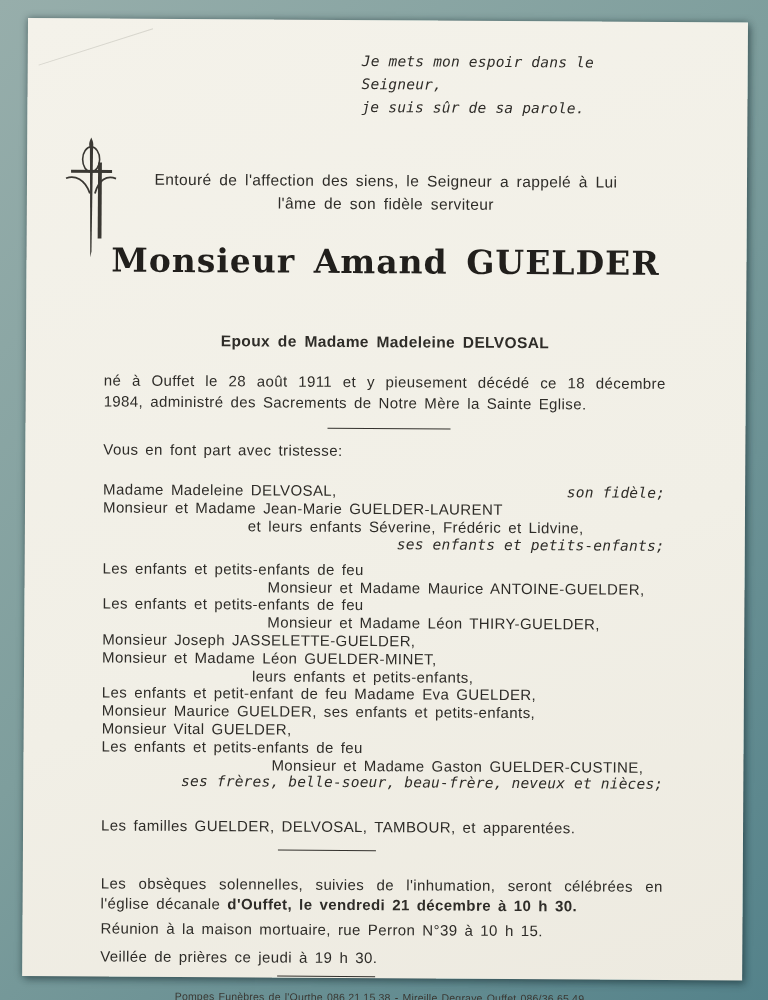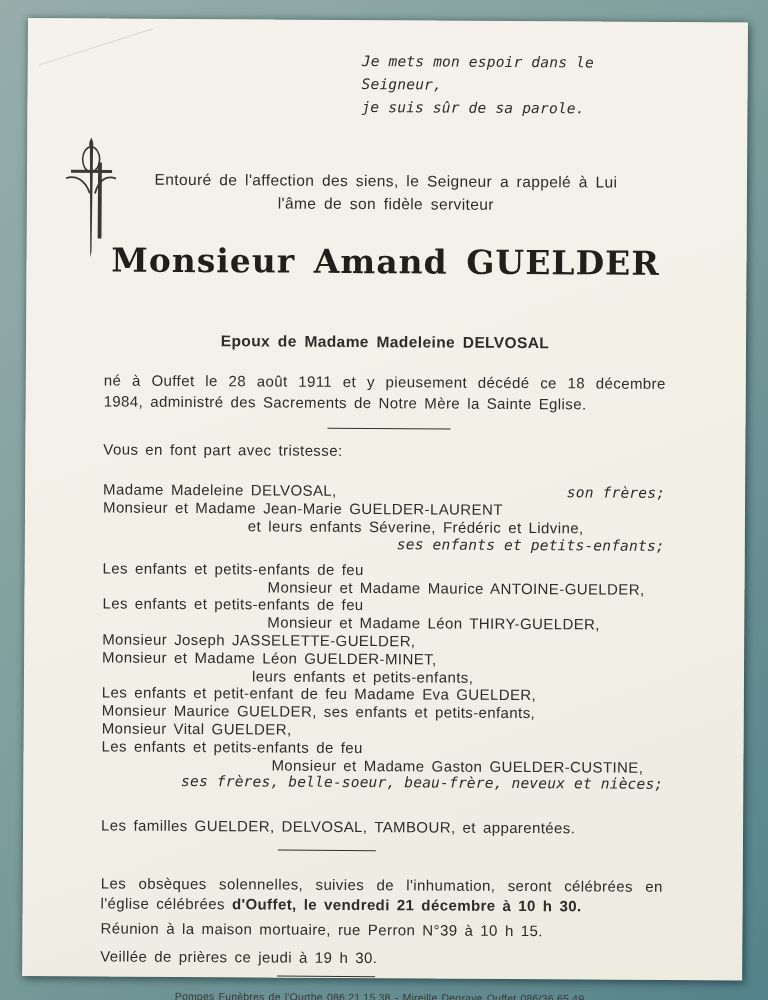--- a/index.html
+++ b/index.html
@@ -91,21 +91,21 @@
       <div>1984, administré des Sacrements de Notre Mère la Sainte Eglise.</div>
     </div>
 
     <div class="divider"></div>
 
     <div class="heading">Vous en font part avec tristesse:</div>
 
     <div class="rows">
       <div class="row">
         <span>Madame Madeleine DELVOSAL,</span>
-        <span class="mono">son frères;</span>
+        <span class="mono">son fidèle;</span>
       </div>
       <div>Monsieur et Madame Jean-Marie GUELDER-LAURENT</div>
       <div class="i145">et leurs enfants Séverine, Frédéric et Lidvine,</div>
       <div class="mono right">ses enfants et petits-enfants;</div>
       <div class="gap">Les enfants et petits-enfants de feu</div>
       <div class="i165">Monsieur et Madame Maurice ANTOINE-GUELDER,</div>
       <div>Les enfants et petits-enfants de feu</div>
       <div class="i165">Monsieur et Madame Léon THIRY-GUELDER,</div>
       <div>Monsieur Joseph JASSELETTE-GUELDER,</div>
       <div>Monsieur et Madame Léon GUELDER-MINET,</div>
@@ -117,21 +117,21 @@
       <div class="i170">Monsieur et Madame Gaston GUELDER-CUSTINE,</div>
       <div class="mono right">ses frères, belle-soeur, beau-frère, neveux et nièces;</div>
     </div>
 
     <div class="families">Les familles GUELDER, DELVOSAL, TAMBOUR, et apparentées.</div>
 
     <div class="divider sm"></div>
 
     <div class="funeral">
       <div class="j">Les obsèques solennelles, suivies de l'inhumation, seront célébrées en</div>
-      <div><span>l'église célébrées </span><span class="b">d'Ouffet, le vendredi 21 décembre à 10 h 30.</span></div>
+      <div><span>l'église décanale </span><span class="b">d'Ouffet, le vendredi 21 décembre à 10 h 30.</span></div>
     </div>
 
     <div class="reunion">Réunion à la maison mortuaire, rue Perron N°39 à 10 h 15.</div>
     <div class="veillee">Veillée de prières ce jeudi à 19 h 30.</div>
 
     <div class="divider sm div3"></div>
 
     <div class="footer">Pompes Funèbres de l'Ourthe 086.21.15.38 - Mireille Degrave Ouffet 086/36.65.49.</div>
   </div>
 </div>

